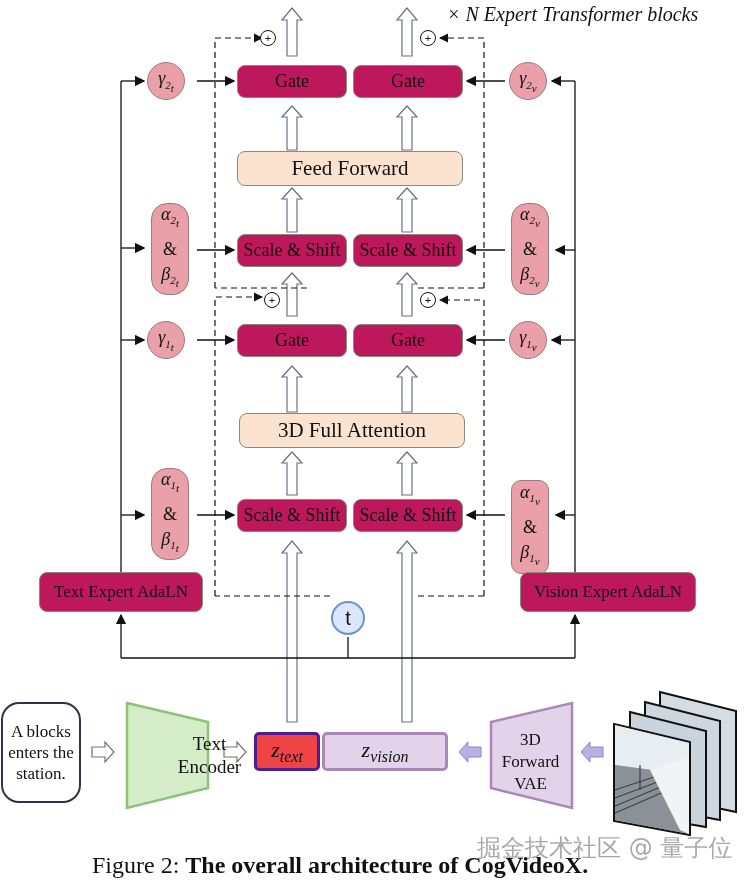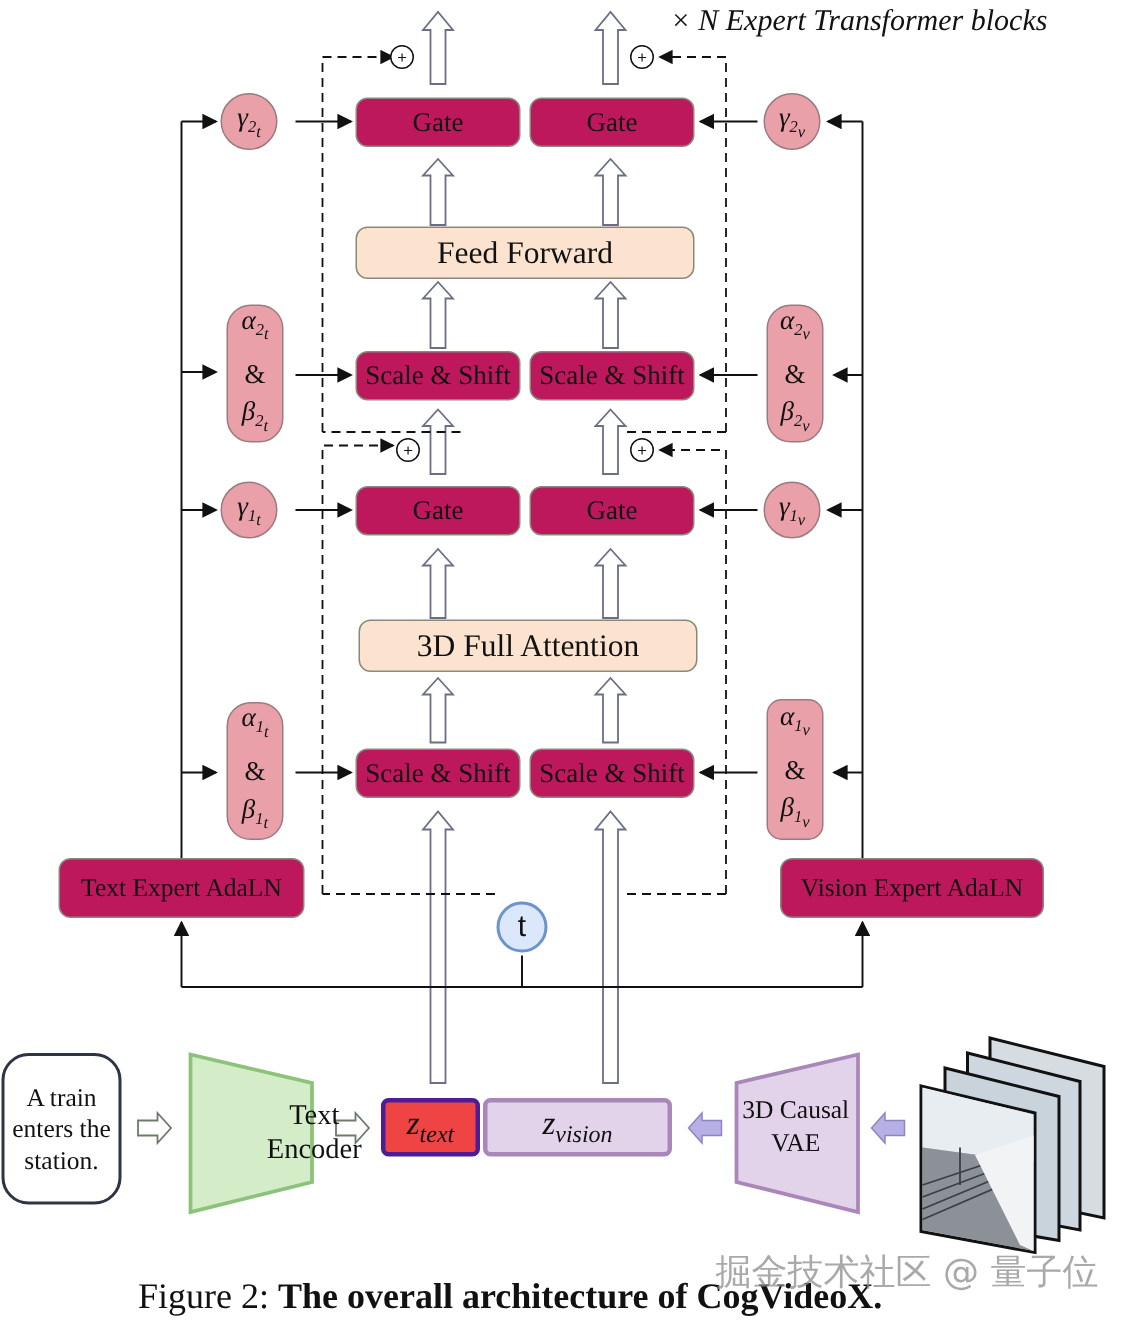--- a/index.html
+++ b/index.html
@@ -181,34 +181,34 @@
   <span><span>γ</span><sub><span>2</span><sub>v</sub></sub></span>
 </div>
 <div class="box pink pill" style="left:511px; top:203px; width:38px; height:92px;">
   <span><span>α</span><sub><span>2</span><sub>v</sub></sub></span>
   <span class="amp">&amp;</span>
   <span><span>β</span><sub><span>2</span><sub>v</sub></sub></span>
 </div>
 <div class="box pink circle" style="left:509px; top:321px; width:38px; height:38px;">
   <span><span>γ</span><sub><span>1</span><sub>v</sub></sub></span>
 </div>
-<div class="box pink pill" style="left:511px; top:466px; width:38px; height:94px;border-radius:10px;">
+<div class="box pink pill" style="left:511px; top:480px; width:38px; height:94px;border-radius:10px;">
   <span><span>α</span><sub><span>1</span><sub>v</sub></sub></span>
   <span class="amp">&amp;</span>
   <span><span>β</span><sub><span>1</span><sub>v</sub></sub></span>
 </div>
 
 <div class="box yellow" style="left:39px; top:572px; width:164px; height:40px; font-size:17px;">Text Expert AdaLN</div>
 <div class="box yellow" style="left:520px; top:572px; width:176px; height:40px; font-size:17px;">Vision Expert AdaLN</div>
 
 <div class="tcircle" style="left:331px; top:601px; width:34px; height:34px;">t</div>
 
-<div class="prompt" style="left:1px; top:702px; width:80px; height:101px;">A train enters the station.</div>
+<div class="prompt" style="left:1px; top:702px; width:80px; height:101px;">A blocks enters the station.</div>
 <div class="trap-label" style="left:127px; top:732px; width:85px;margin-left:40px;">Text Encoder</div>
-<div class="trap-label" style="left:493px; top:729px; width:75px; font-size:17px; line-height:22px;">3D Causal VAE</div>
+<div class="trap-label" style="left:493px; top:729px; width:75px; font-size:17px; line-height:22px;">3D Forward VAE</div>
 
 <div class="z ztext" style="left:254px; top:732px; width:66px; height:39px;">
   <span><span>z</span><sub style="font-size:16px;">text</sub></span>
 </div>
 <div class="z zvision" style="left:322px; top:732px; width:126px; height:39px;">
   <span><span>z</span><sub style="font-size:16px;">vision</sub></span>
 </div>
 
 <div class="caption"><span>Figure 2: </span><b>The overall architecture of CogVideoX.</b></div>
 <div class="watermark">掘金技术社区 @ 量子位</div>

